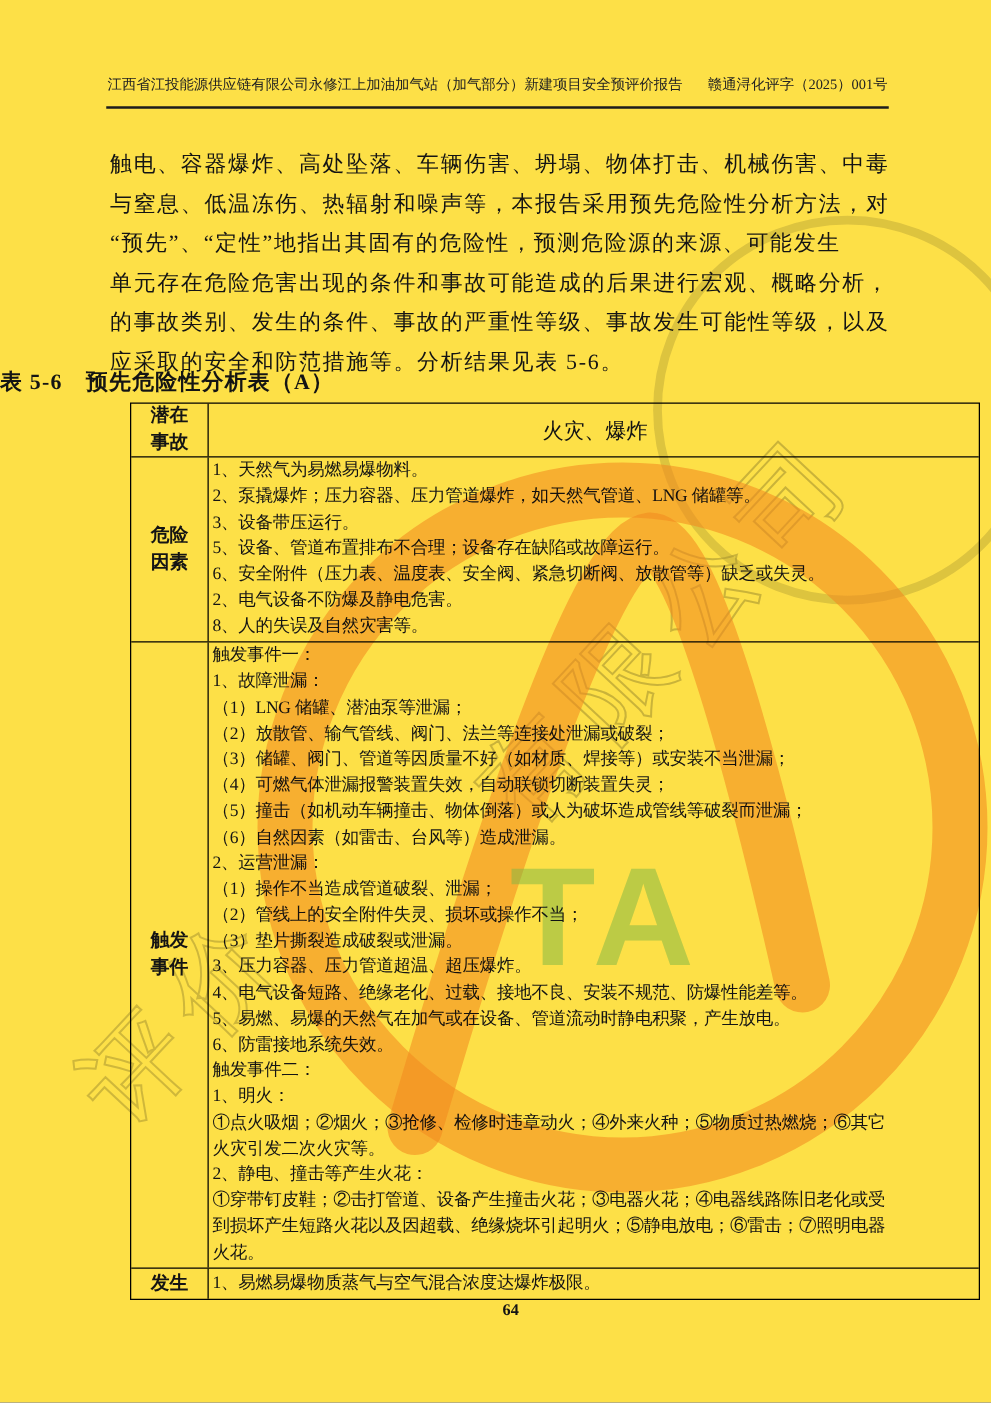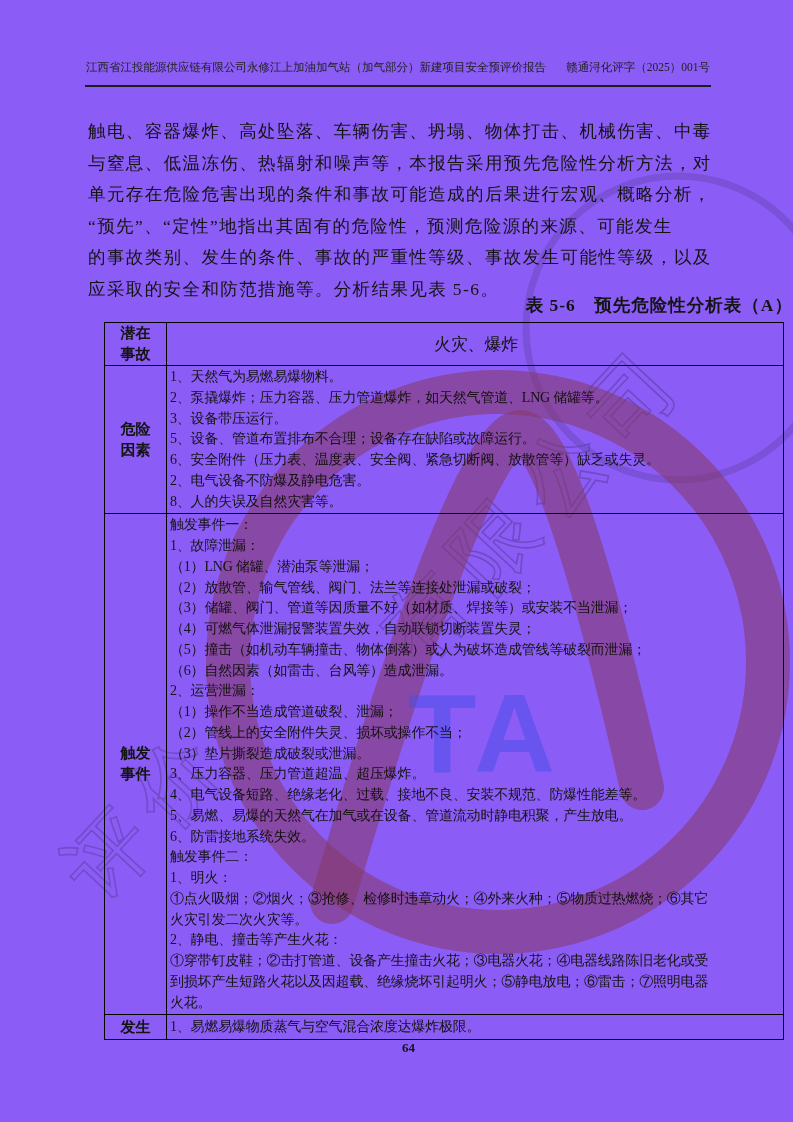--- a/index.html
+++ b/index.html
@@ -1,32 +1,32 @@
 <!DOCTYPE html>
 <html><head>
 <meta charset="utf-8">
 <style>
   html,body{margin:0;padding:0;background:#888;}
   .page{
-    position:relative;width:793px;height:1122px;background:#8b5cf6;
+    position:relative;width:793px;height:1122px;background:#fde047;
     margin:0 auto;overflow:hidden;
     font-family:"Liberation Serif","DejaVu Serif",serif;color:#141414;
   }
   
   .hdr{
     position:absolute;top:60px;left:86px;width:624px;
     display:flex;justify-content:space-between;align-items:baseline;
     font-size:11.5px;white-space:nowrap;color:#222;
   }
   .hdr-rule{position:absolute;top:85px;left:85px;width:626px;border-top:2px solid #1c1c1c;}
   
   .bodytext{position:absolute;top:116px;left:88px;width:628px;}
   .bodytext .bl{height:31.5px;line-height:31.5px;font-size:17.5px;letter-spacing:1.4px;white-space:nowrap;}
   
-  .ttitle{position:absolute;top:293px;left:0;width:793px;text-align:right;
+  .ttitle{position:absolute;top:293px;left:0;width:793px;text-align:left;
     font-size:17.5px;font-weight:bold;letter-spacing:1px;}
   
   .ptable{position:absolute;top:322px;left:104px;width:680px;border:1.5px solid #000;box-sizing:border-box;}
   .trow{display:flex;border-top:1px solid #000;}
   .trow:first-child{border-top:none;}
   .tlabel{
     flex:none;width:62px;border-right:1px solid #000;
     display:flex;flex-direction:column;align-items:center;justify-content:center;
     font-weight:bold;font-size:15px;line-height:21px;box-sizing:border-box;
   }
@@ -48,22 +48,22 @@
 
   <div class="hdr">
     <span>江西省江投能源供应链有限公司永修江上加油加气站（加气部分）新建项目安全预评价报告</span>
     <span>赣通浔化评字（2025）001号</span>
   </div>
   <div class="hdr-rule"></div>
 
   <div class="bodytext">
       <div class="bl">触电、容器爆炸、高处坠落、车辆伤害、坍塌、物体打击、机械伤害、中毒</div>
       <div class="bl">与窒息、低温冻伤、热辐射和噪声等，本报告采用预先危险性分析方法，对</div>
+      <div class="bl">“预先”、“定性”地指出其固有的危险性，预测危险源的来源、可能发生</div>
       <div class="bl">单元存在危险危害出现的条件和事故可能造成的后果进行宏观、概略分析，</div>
-      <div class="bl">“预先”、“定性”地指出其固有的危险性，预测危险源的来源、可能发生</div>
       <div class="bl">的事故类别、发生的条件、事故的严重性等级、事故发生可能性等级，以及</div>
       <div class="bl">应采取的安全和防范措施等。分析结果见表 5-6。</div>
     </div>
 
   <div class="ttitle">表 5-6　预先危险性分析表（A）</div>
 
   <div class="ptable">
 
     <div class="trow row-potential">
       <div class="tlabel">

